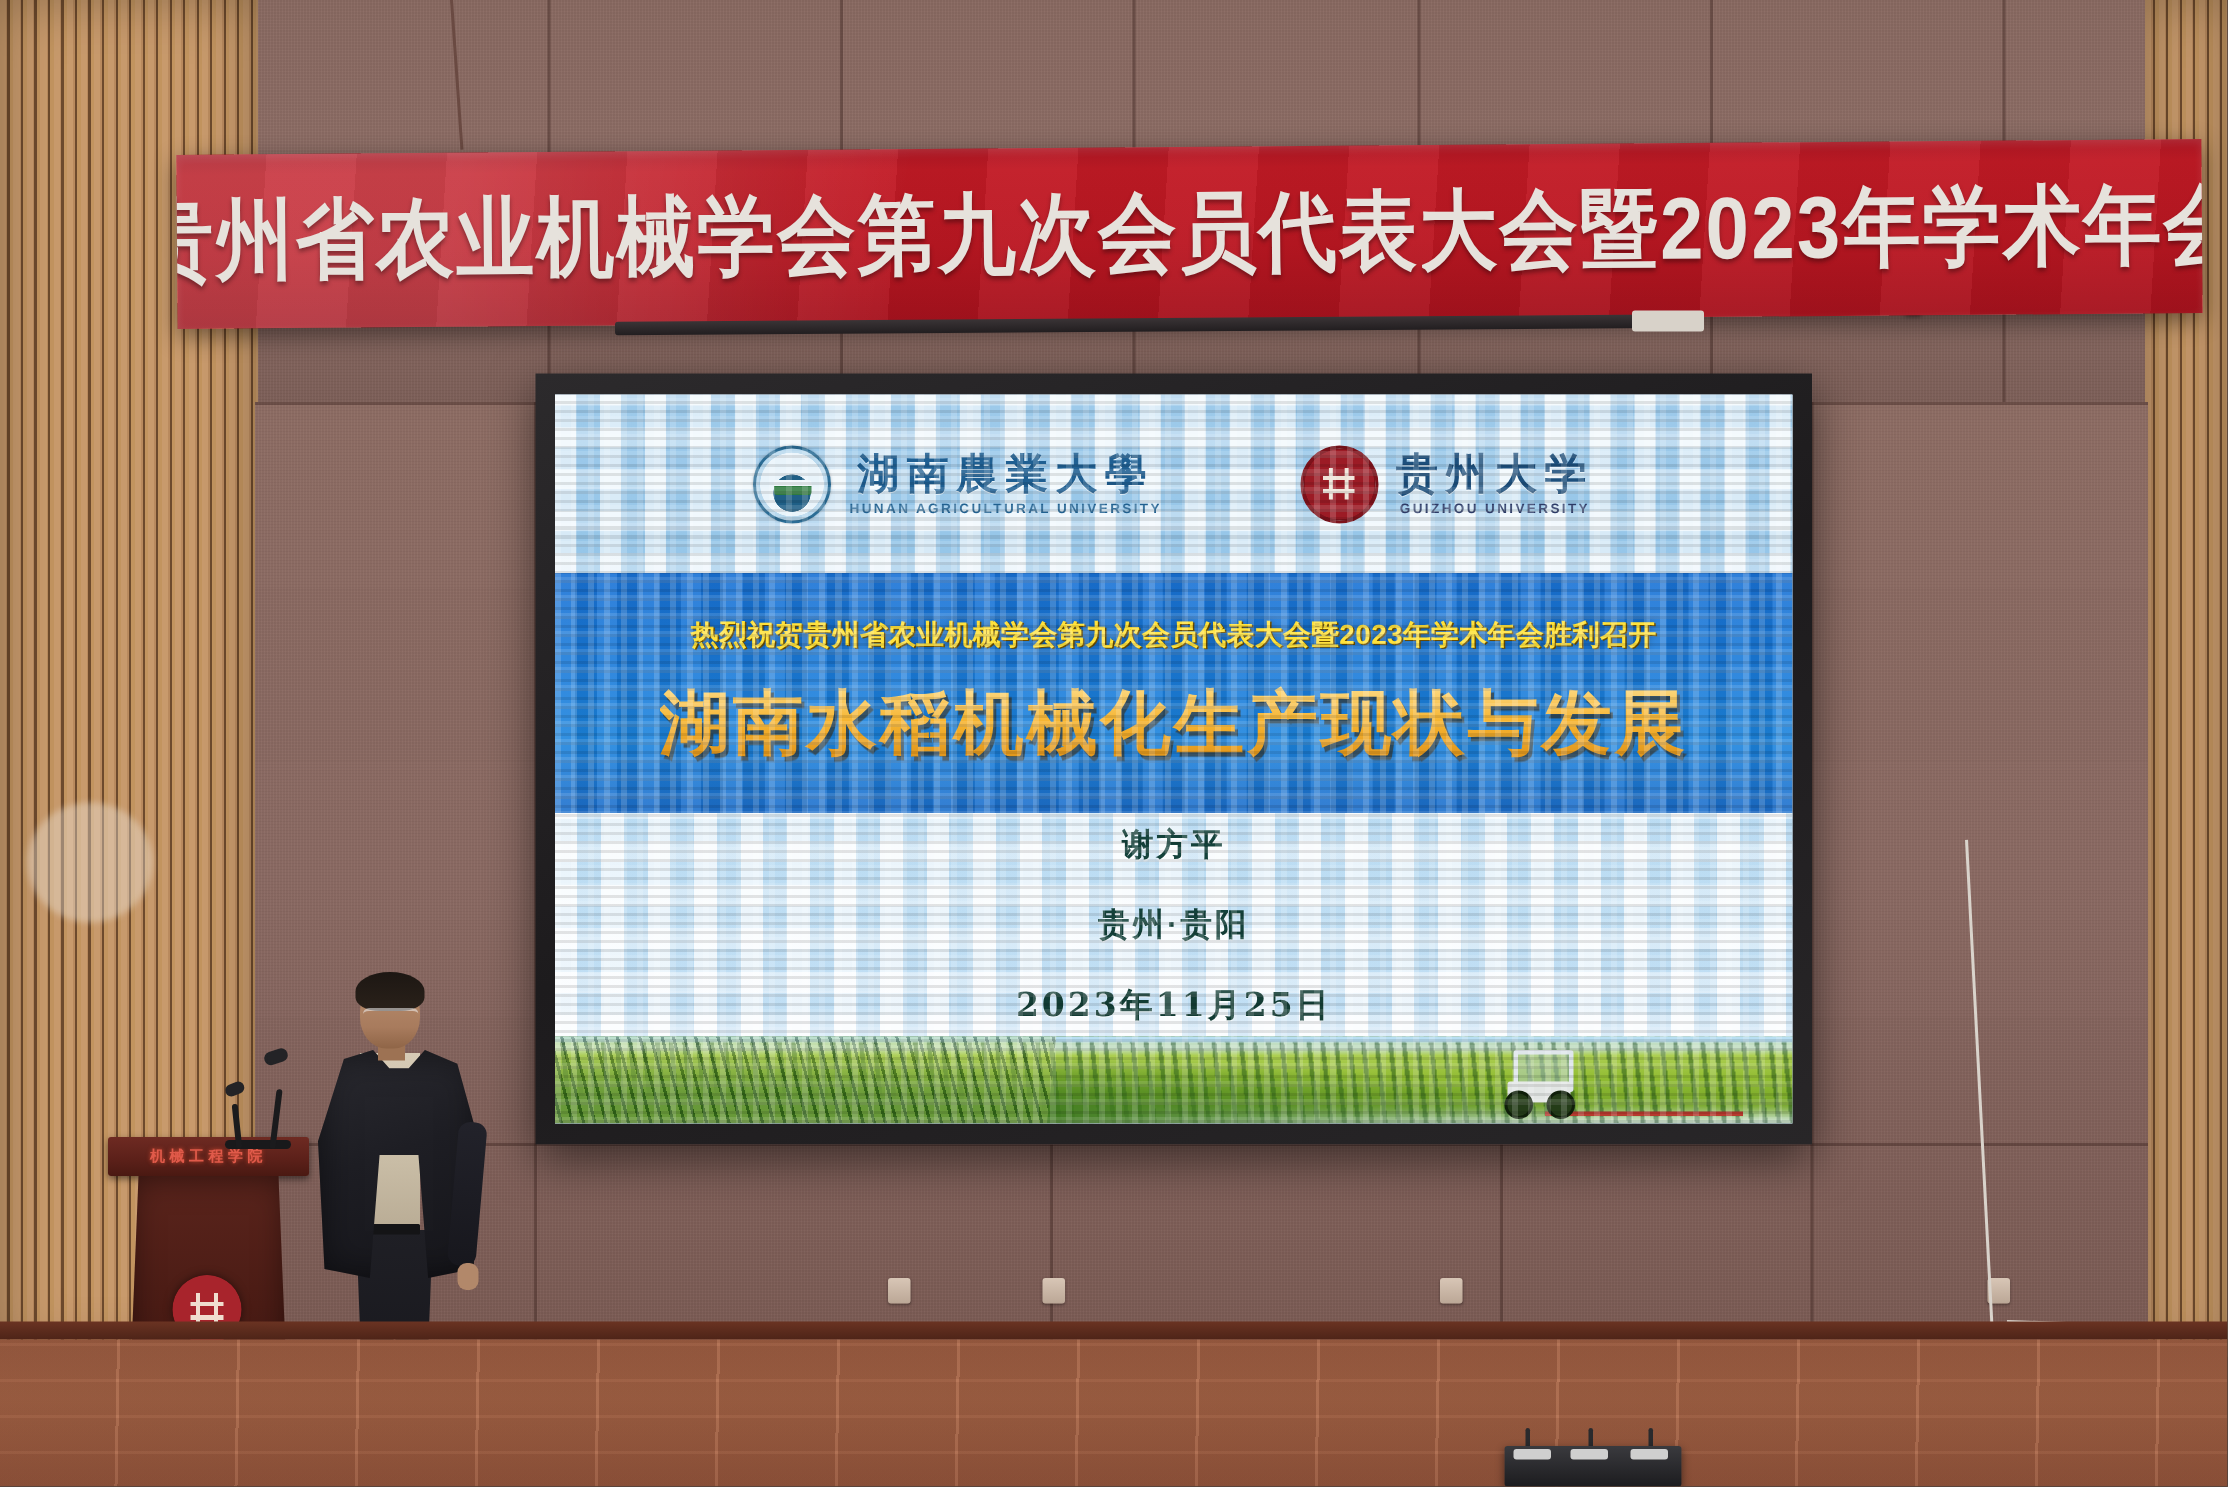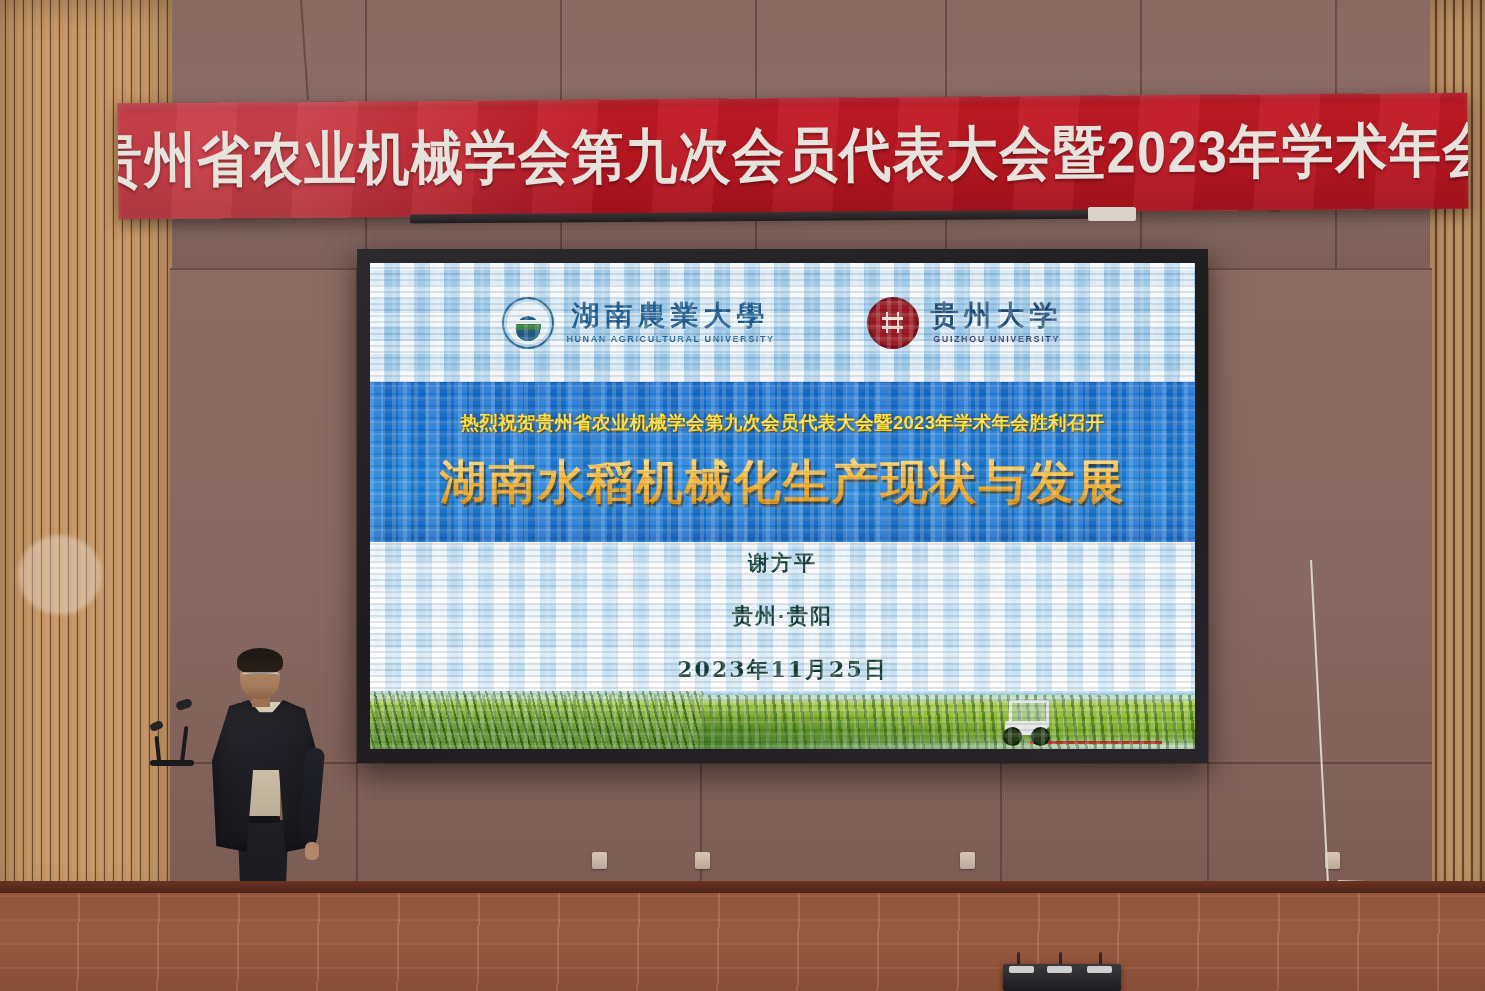--- a/index.html
+++ b/index.html
@@ -337,20 +337,26 @@
             <div class="wheel r"></div>
         </div>
 
       </div>
 
       <div class="moire"></div>
       <div class="scan"></div>
     </div>
   </div>
 
+  <div id="podium">
+    <div class="top"></div>
+    <div id="podium-sign">机械工程学院</div>
+    <div class="body"></div>
+    <div id="podium-emblem"></div>
+  </div>
 
   <div class="mic base"></div>
   <div class="mic stand1"></div>
   <div class="mic head1"></div>
   <div class="mic stand2"></div>
   <div class="mic head2"></div>
 
   <div id="speaker">
     <div id="spk-legs"></div>
     <div id="spk-shirt"></div>

